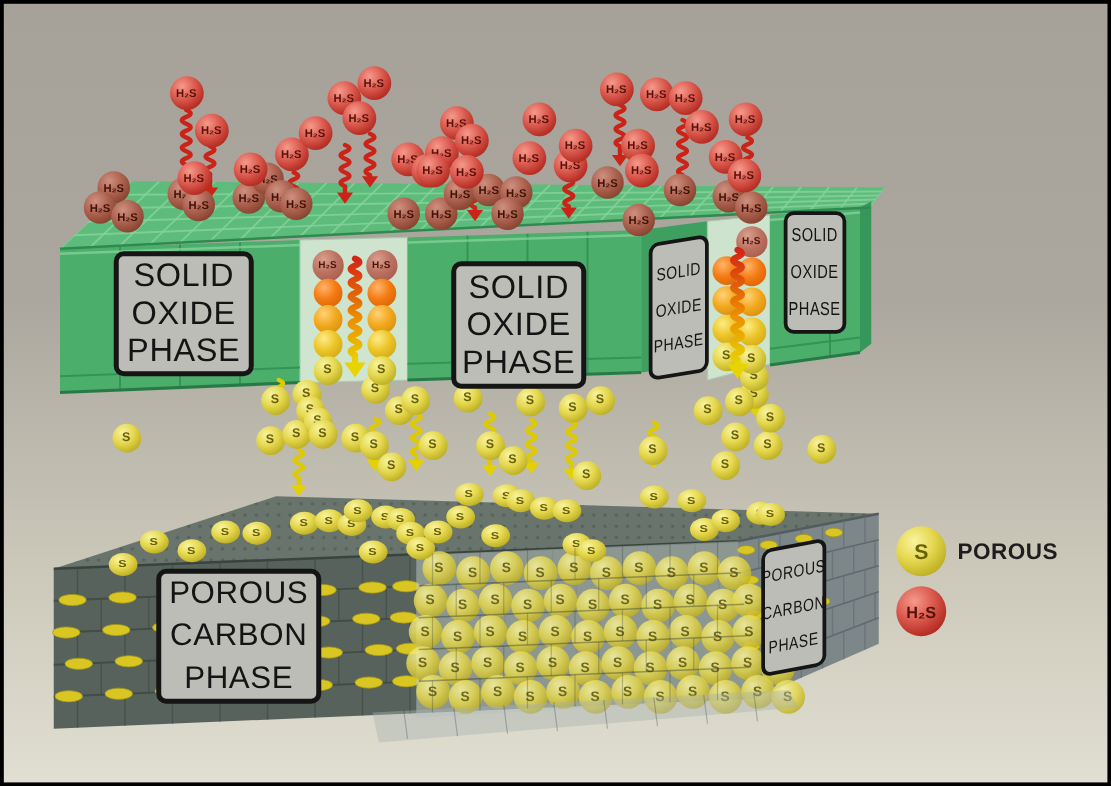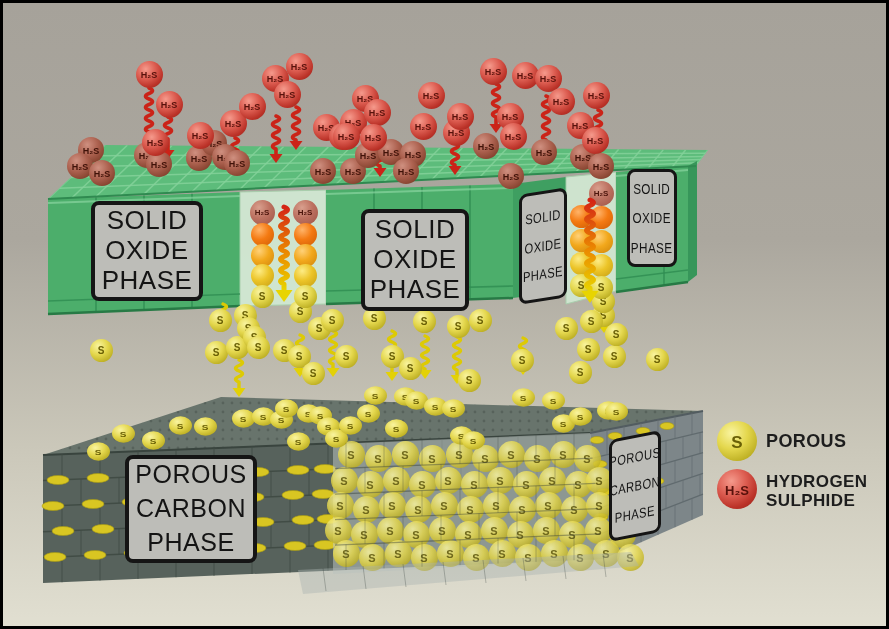--- a/index.html
+++ b/index.html
@@ -1015,16 +1015,14 @@
 PHASE</div></div>
 
   <div class="legend">
     <div class="sphere sp-s leg-sp" id="leg-s">
         <span>S</span>
       </div>
     <div class="leg-label" id="leg-s-label">POROUS</div>
     <div class="sphere sp-red leg-sp" id="leg-h2s">
         <span>H₂S</span>
       </div>
-    <div class="leg-label" id="leg-h2s-label">HYDROGEN
-SULPHIDE</div>
   </div>
 </div>
 
 </body></html>

